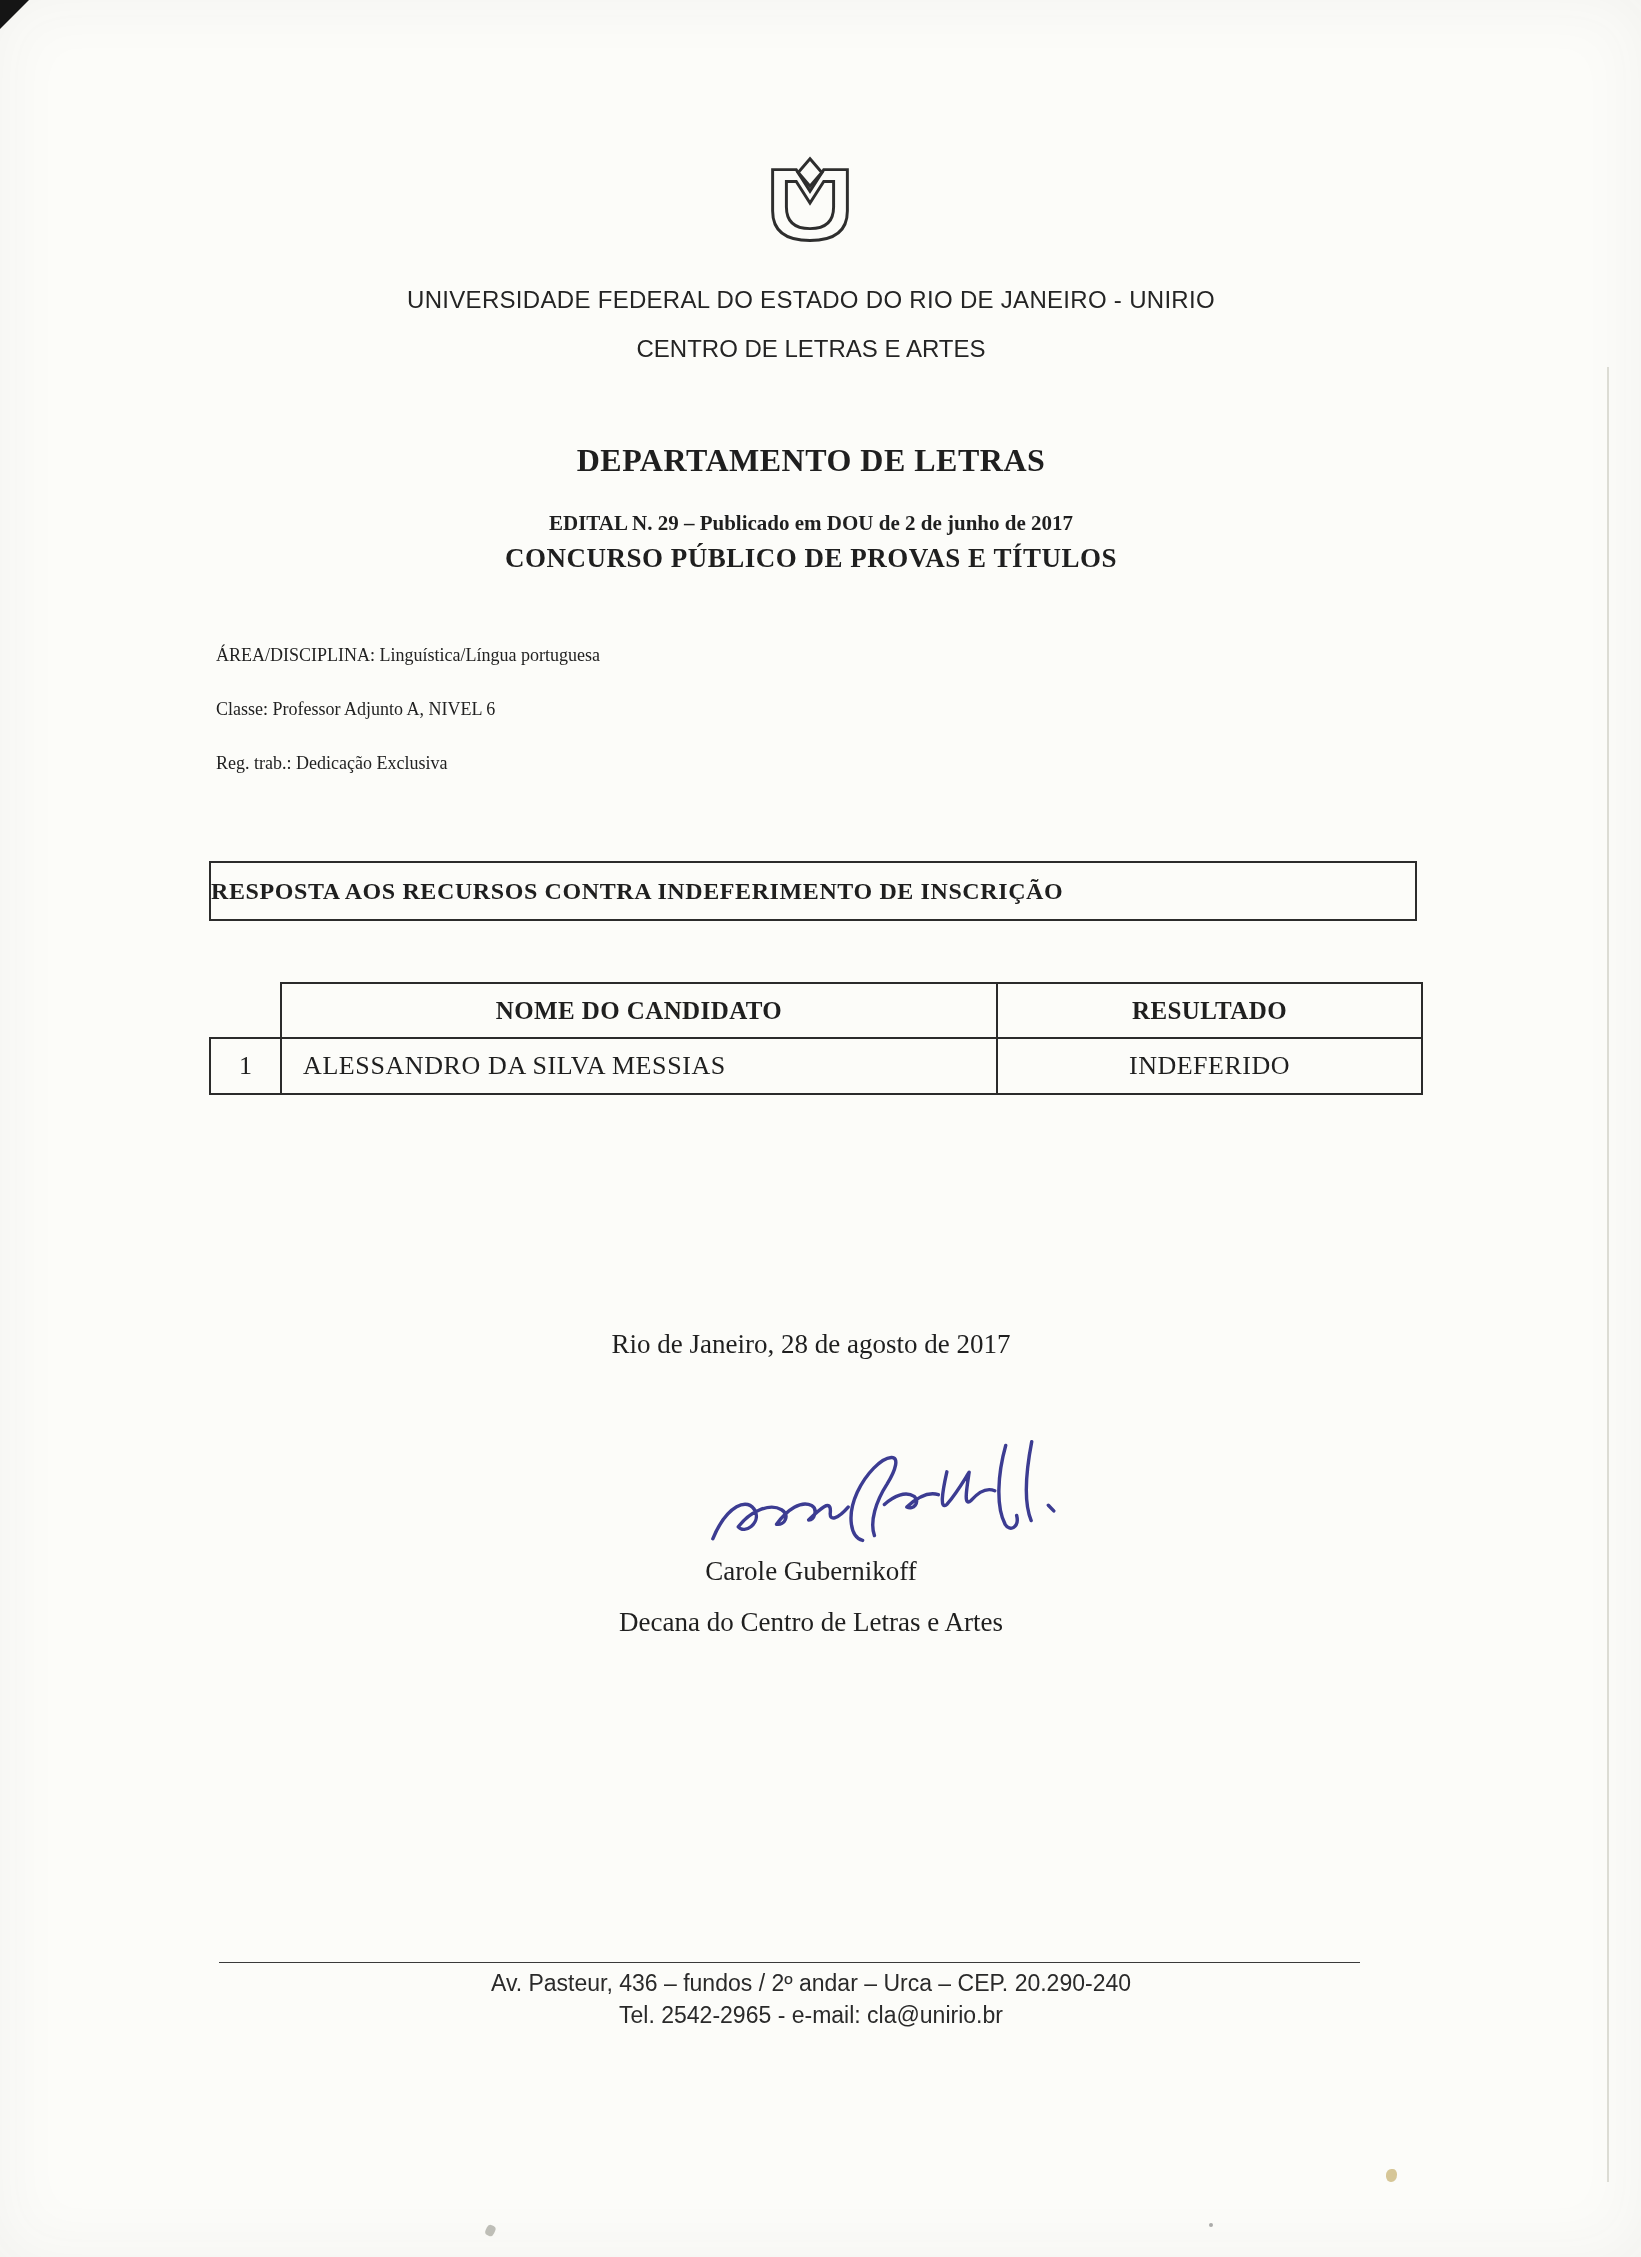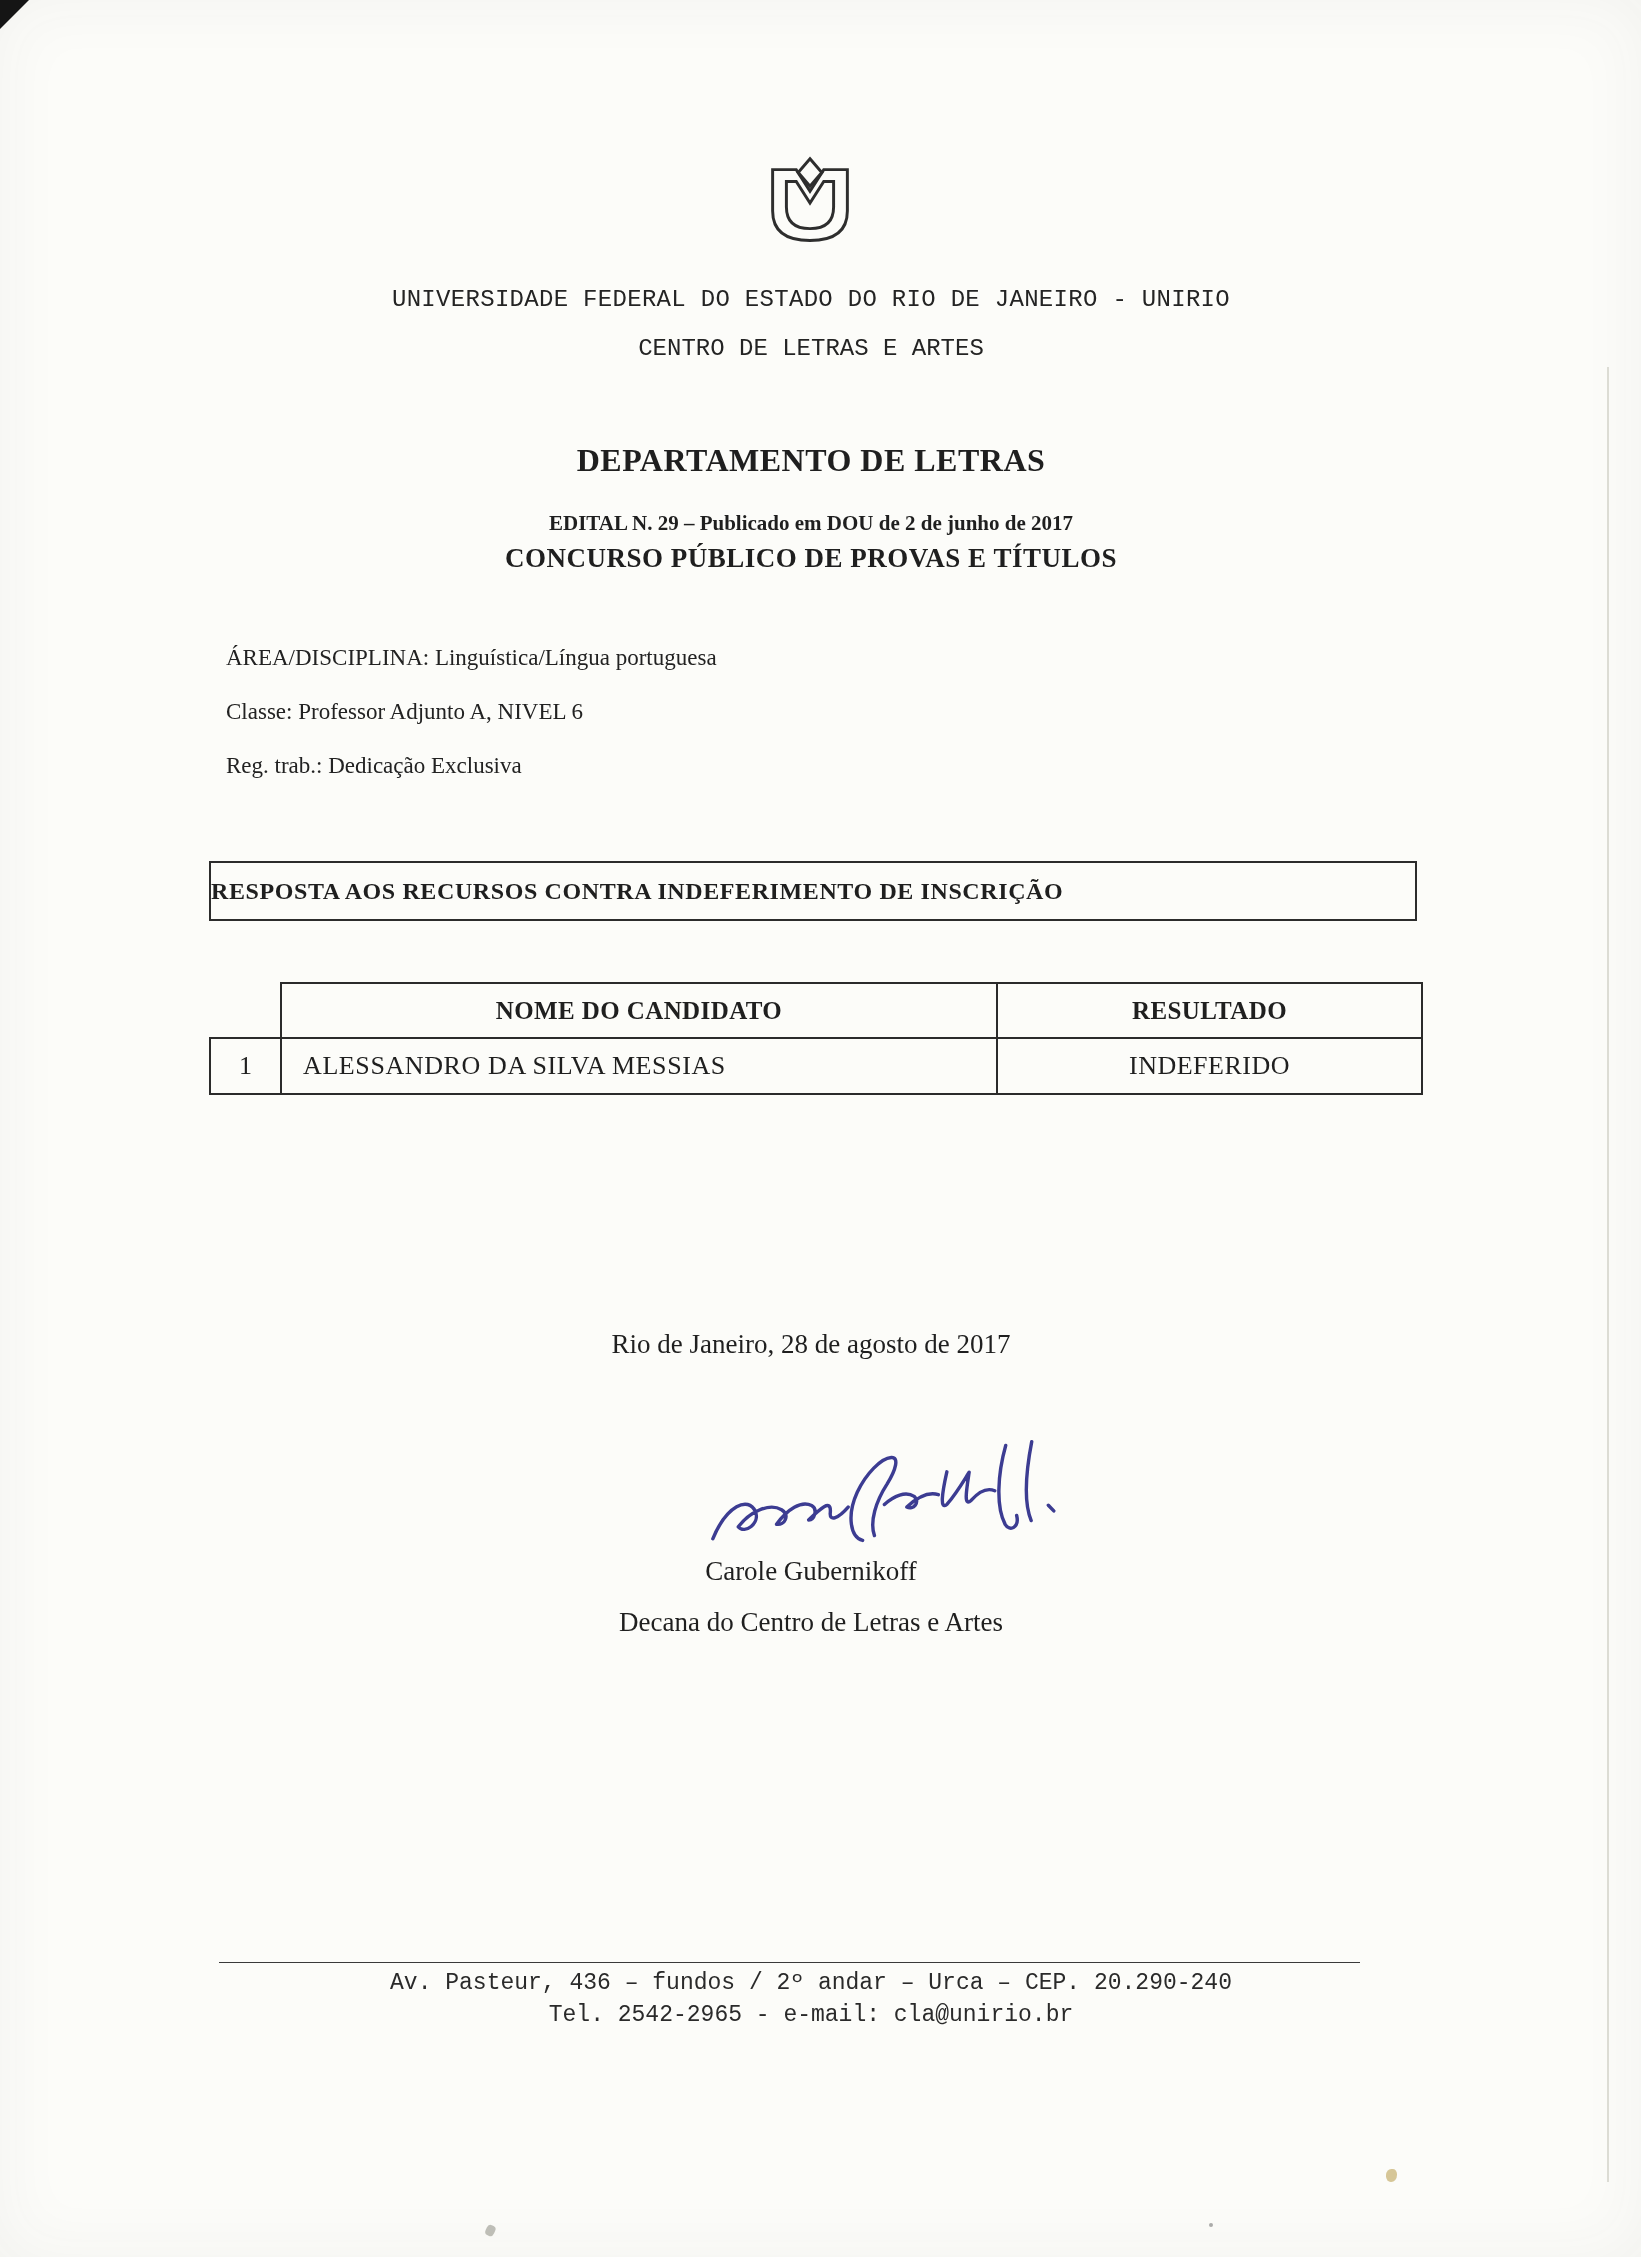--- a/index.html
+++ b/index.html
@@ -5,37 +5,37 @@
   html,body { margin:0; padding:0; background:#d9d9d6; }
   .page {
     position:relative;
     width:1641px; height:2257px;
     margin:0 auto;
     background:#fcfcf9;
     overflow:hidden;
     color:#1f1f1f;
     box-shadow: inset 0 0 68px rgba(60,60,50,0.05);
   }
-  .sans  { font-family:Liberation Mono, monospace; }
+  .sans  { font-family:Liberation Sans, sans-serif; }
   .serif { font-family:"Liberation Serif", serif; }
   .abs   { position:absolute; }
   .ctr   { left:0; width:1622px; text-align:center; }
 
   
   .uni-line    { top:286px; font-size:24px; letter-spacing:0.3px; color:#242424; }
   .center-line { top:335px; font-size:24px; color:#242424; }
   .dec-line    { top:354px; font-size:24px; color:#242424; }
 
   
   .dept-line     { top:442px; font-size:32px; font-weight:bold; letter-spacing:0.5px; }
   .edital-line   { top:511px; font-size:21px; font-weight:bold; }
   .concurso-line { top:543px; font-size:27px; font-weight:bold; letter-spacing:0.5px; }
 
   
-  .body-line { left:226px; font-size:23px; color:#222; }
+  .body-line { left:216px; font-size:18px; color:#222; }
   .area-line    { top:645px; }
   .classe-line  { top:699px; }
   .regtrab-line { top:753px; }
 
   
   .section-box {
     left:209px; top:861px; width:1204px; height:56px;
     border:2.9px solid #2c2c2c;
     display:flex; align-items:center; 
     font-size:24px; font-weight:bold; letter-spacing:0.6px;

